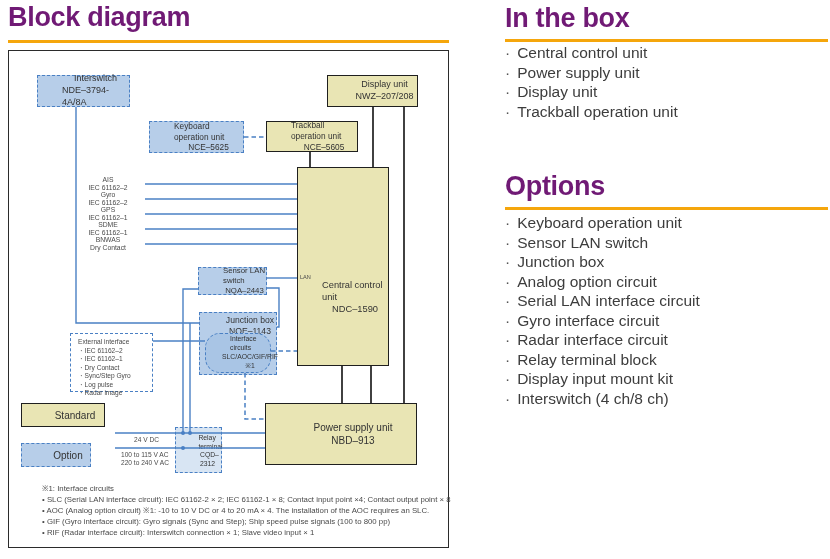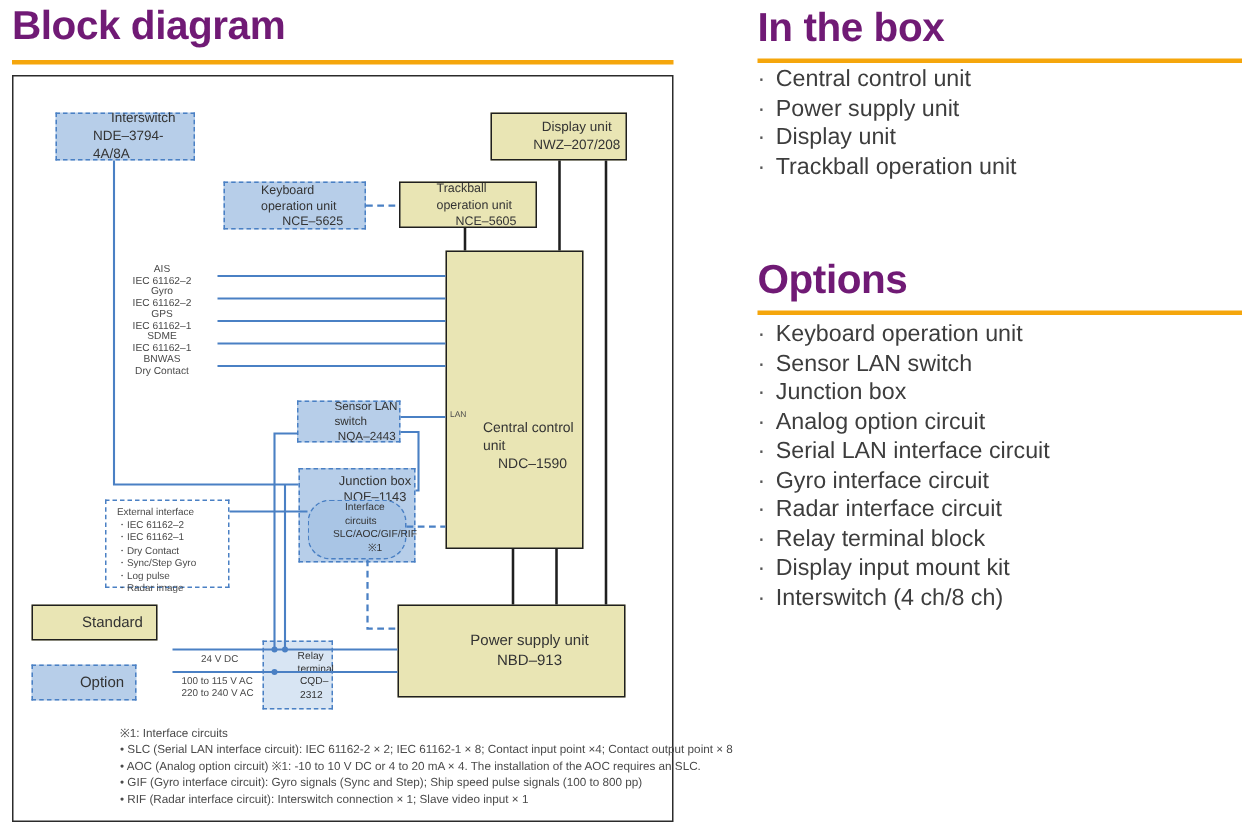--- a/index.html
+++ b/index.html
@@ -14,21 +14,21 @@
   .box{position:absolute;box-sizing:border-box;display:flex;flex-direction:column;align-items:center;justify-content:center;
        text-align:left;font-size:8.3px;line-height:1.3;color:#333;z-index:2;padding-left:24px;}
   .yellow{background:#E9E5B4;border:1.6px solid #1f1f1f;}
   .blue{background:#B7CEE9;border:1.3px dashed #4A80C4;}
   .lightblue{background:#D8E5F3;border:1.3px dashed #4A80C4;}
   .whitebox{background:#fff;border:1.3px dashed #4A80C4;}
 
   .sig{position:absolute;left:72px;width:72px;text-align:center;font-size:6.8px;line-height:1.18;color:#4a4a4a;z-index:2;}
   .tiny{position:absolute;font-size:6.6px;color:#4a4a4a;line-height:1.2;z-index:2;}
 
-  .fn{position:absolute;left:42px;top:484px;font-size:7.8px;line-height:10.9px;color:#4a4a4a;white-space:nowrap;z-index:2;margin-left:38px;}
+  .fn{position:absolute;left:42px;top:484px;font-size:7.8px;line-height:10.9px;color:#4a4a4a;white-space:nowrap;z-index:2;}
 
   .list{position:absolute;left:505px;font-size:15.5px;color:#3d3d3d;}
   .list div{line-height:19.5px;white-space:nowrap;}
   .list div::before{content:"·";margin-right:7px;color:#555;}
 
   svg.wires{position:absolute;left:0;top:0;z-index:3;pointer-events:none;}
   .lb{stroke:#4A80C4;stroke-width:1.4;fill:none;}
   .lbd{stroke:#4A80C4;stroke-width:1.5;fill:none;stroke-dasharray:4.5 3;}
   .lk{stroke:#1f1f1f;stroke-width:1.7;fill:none;}
   .dot{fill:#4A80C4;}

